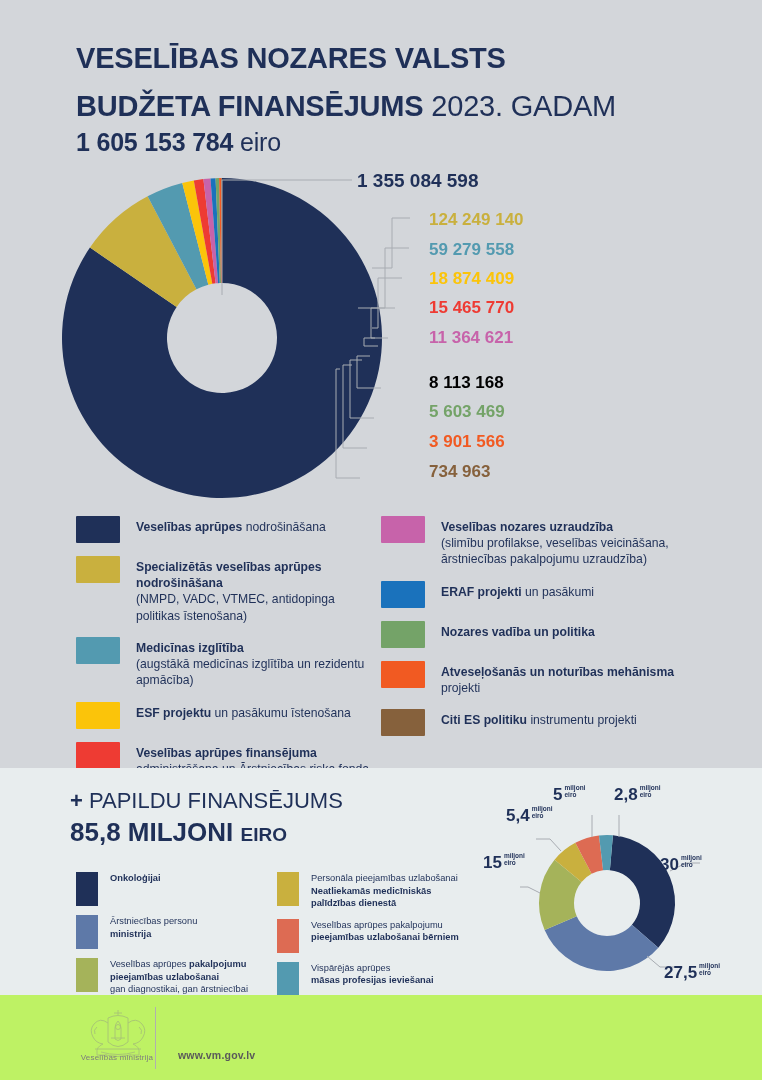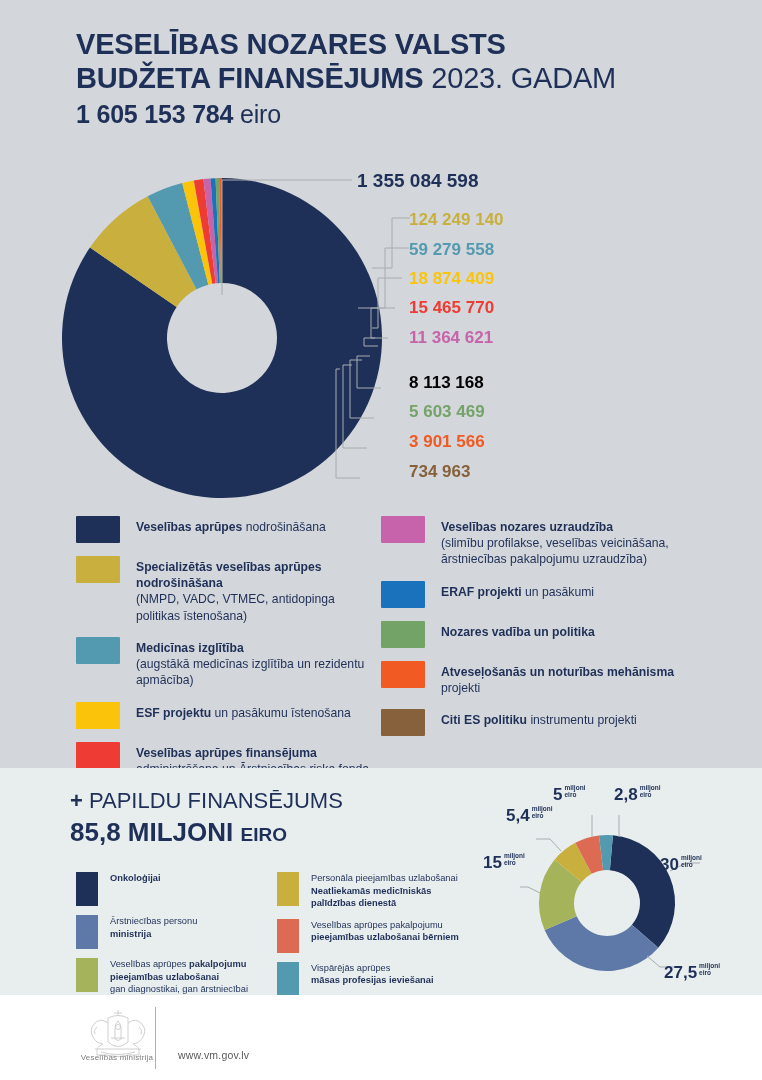--- a/index.html
+++ b/index.html
@@ -19,37 +19,38 @@
   #top-section {
     position: absolute; left: 0; top: 0;
     width: 762px; height: 768px;
     background: #d3d6da;
   }
 
   .title-block { position: absolute; left: 76px; top: 28px; width: 640px; }
   .title-line1, .title-line2, .title-line3 {
     color: #1f3058; line-height: 1.16; letter-spacing: -0.2px;
     white-space: nowrap;
+    margin-top: 14px;
   }
   .title-line1 { font-size: 29px; font-weight: bold; }
   .title-line2 { font-size: 29px; font-weight: bold; }
   .title-line2 .light { font-weight: normal; }
   .title-line3 { font-size: 25px; font-weight: bold; margin-top: 5px; }
   .title-line3 .light { font-weight: normal; }
 
   
   #main-donut { position: absolute; left: 40px; top: 160px; }
   #sub-donut  { position: absolute; left: 520px; top: 815px; }
 
   
   .val {
     position: absolute; font-weight: bold; white-space: nowrap;
   }
   .val-big { font-size: 19px; color: #1f3058; }
-  .val-sm  { font-size: 17px; }
+  .val-sm  { font-size: 17px; margin-left: 20px; }
 
   
   #legend-left  { position: absolute; left: 76px;  top: 516px; width: 300px; }
   #legend-right { position: absolute; left: 381px; top: 516px; width: 320px; }
   .leg-item { position: relative; display: flex; margin-bottom: 13px; }
   .swatch {
     width: 44px; height: 27px; flex: 0 0 44px; margin-right: 16px; border-radius: 1px;
   }
   .leg-text { font-size: 12.2px; line-height: 1.33; color: #1f3058; padding-top: 3px; }
   .leg-text b { font-weight: bold; }
@@ -83,34 +84,34 @@
   .sval .num { font-size: 17px; font-weight: bold; }
   .sval .unit {
     display: inline-block; font-size: 6.5px; line-height: 1.05;
     vertical-align: 3px; margin-left: 2px; font-weight: bold;
   }
 
   
   #footer {
     position: absolute; left: 0; top: 995px;
     width: 762px; height: 85px;
-    background: #ffffff;
+    background: #bef264;
   }
   #coat { position: absolute; left: 75px; top: 12px; opacity: 0.45; }
   .foot-caption {
     position: absolute; left: 62px; top: 58px; width: 110px; text-align: center;
     font-size: 8px; color: #7d7d7d; letter-spacing: 0.2px;
   }
   #foot-divider {
     position: absolute; left: 155px; top: 12px; width: 1px; height: 62px;
     background: #b0b0b0;
   }
   .foot-url {
     position: absolute; left: 178px; top: 54px;
-    font-size: 10.5px; font-weight: normal; color: #5a5a5a; letter-spacing: 0.2px;
+    font-size: 10.5px; font-weight: bold; color: #5a5a5a; letter-spacing: 0.2px;
   }
 </style>
 </head>
 <body>
 
 <div id="page">
 
   <div id="top-section">
 
     <div class="title-block">

